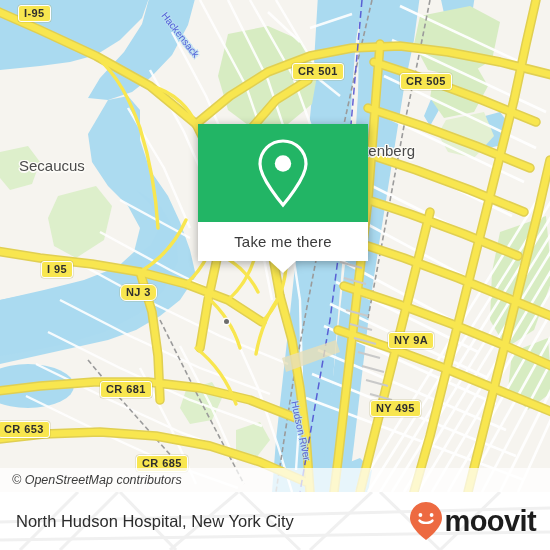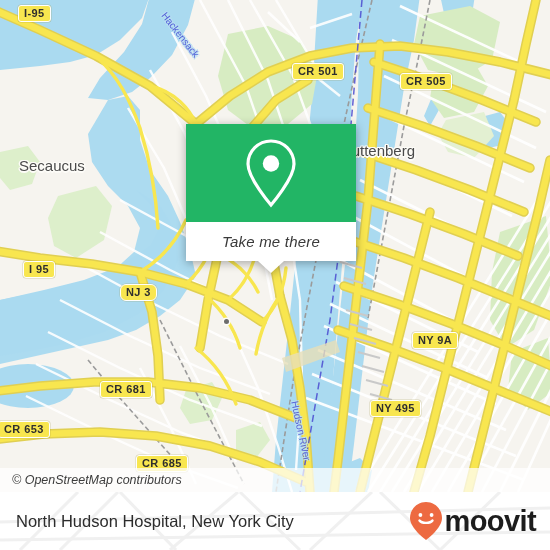--- a/index.html
+++ b/index.html
@@ -80,25 +80,24 @@
       1px 1px 0 #b9dff2, -1px 1px 0 #b9dff2,
       1px -1px 0 #b9dff2, -1px -1px 0 #b9dff2;
   }
   .river-label-rot {
     transform-origin: left top;
   }
 
   
   #popup {
     position: absolute;
-    left: 186px;
+    left: 198px;
     top: 124px;
     width: 170px;
     filter: drop-shadow(0 2px 5px rgba(0,0,0,0.32));
-    font-style: italic;
   }
   #popup-photo {
     width: 170px;
     height: 98px;
     background: #22b565;
     display: flex;
     align-items: center;
     justify-content: center;
   }
   #popup-photo svg { display: block; }
@@ -373,23 +372,23 @@
             <path d="M362,268 L340,262"></path>
         </g>
 
         <path d="M282,358 L336,340 L340,352 L286,372 Z" fill="#e7dfb8" opacity="0.8"></path>
       </g>
     </svg>
 
     <div class="shield" style="left:18px; top:5px;">I-95</div>
     <div class="shield" style="left:292px; top:63px;">CR 501</div>
     <div class="shield" style="left:400px; top:73px;">CR 505</div>
-    <div class="shield" style="left:23px; top:261px;">I 95</div>
+    <div class="shield" style="left:41px; top:261px;">I 95</div>
     <div class="shield" style="left:120px; top:284px;border-radius:6px;">NJ 3</div>
-    <div class="shield" style="left:388px; top:332px;margin-left:24px;">NY 9A</div>
+    <div class="shield" style="left:388px; top:332px;">NY 9A</div>
     <div class="shield" style="left:100px; top:381px;">CR 681</div>
     <div class="shield" style="left:370px; top:400px;">NY 495</div>
     <div class="shield" style="left:-2px; top:421px;">CR 653</div>
     <div class="shield" style="left:136px; top:455px;">CR 685</div>
 
     <div class="place-label" style="left:19px; top:157px;">Secaucus</div>
     <div class="place-label" style="left:340px; top:142px;">Guttenberg</div>
     <div class="place-dot" style="left:224px; top:319px;"></div>
 
     <div class="water-label river-label-rot" style="left:168px; top:10px; transform:rotate(52deg);">Hackensack</div>

